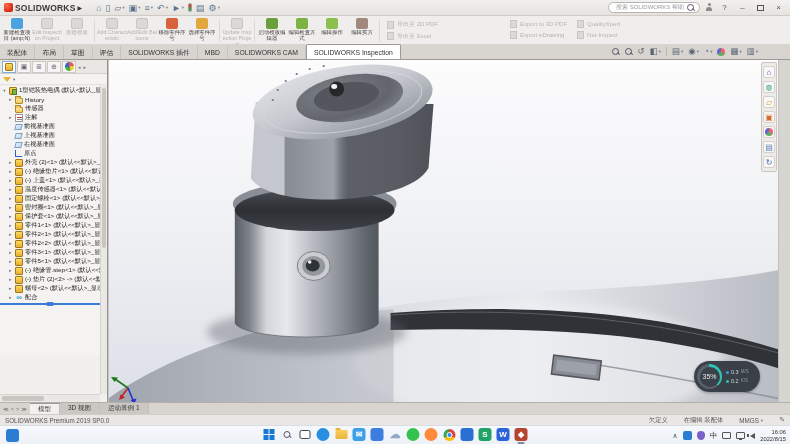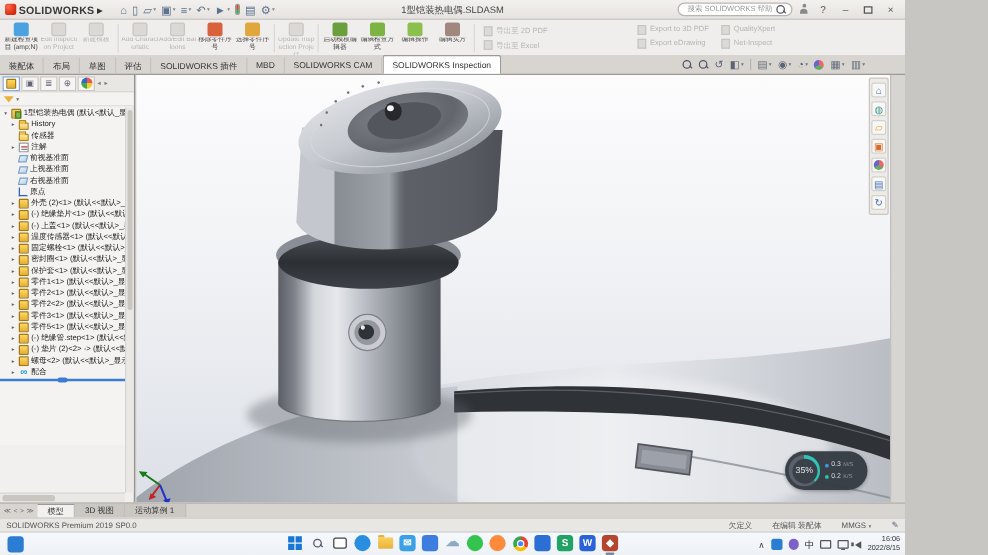--- a/index.html
+++ b/index.html
@@ -1,18 +1,18 @@
 <!DOCTYPE html>
 <html><head>
 <meta charset="utf-8">
 <style>
   *{margin:0;padding:0;box-sizing:border-box}
   html,body{width:790px;height:444px;overflow:hidden}
   body{font-family:"Liberation Sans",sans-serif;color:#333;background:#c8c6c3}
-  #app{position:relative;width:724px;height:444px;overflow:hidden}
+  #app{position:relative;width:790px;height:444px;overflow:hidden}
 
   
   .titlebar{position:absolute;top:0;left:0;right:0;height:16px;background:linear-gradient(#f3f1ef,#e5e2df);border-bottom:1px solid #cfccc8;display:flex;align-items:center}
   .logo{display:flex;align-items:center;gap:2px;padding:0 4px;z-index:2}
   .logo-mark{width:9px;height:9px;border-radius:2px;background:radial-gradient(circle at 30% 30%,#ff6a4d,#d42a12 70%)}
   .logo-text{font-weight:bold;font-size:8.5px;color:#3a3a3a;letter-spacing:.2px}
   .logo-arrow{font-size:6px;color:#333}
   .qat{display:flex;align-items:center;gap:4px;margin-left:10px;z-index:2}
   .qat-btn{display:flex;align-items:center;font-size:9px;color:#5c7490;line-height:10px}
   .qat-btn .car{font-size:4.5px;color:#888;margin-left:1px}
@@ -180,21 +180,20 @@
           <span class="traffic"></span>
         </span>
         <span class="qat-btn">
           <span>▤</span>
         </span>
         <span class="qat-btn">
           <span>⚙</span>
           <span class="car">▾</span>
         </span>
       </div>
-    <div class="tb-title">1型铠装热电偶.SLDASM</div>
     <div class="tb-right">
       <div class="searchbox">
         <span class="sdot"></span>
         <span class="ph">搜索 SOLIDWORKS 帮助</span>
         <span class="mag"></span>
       </div>
       <span class="person"></span>
       <span class="win-btn">?</span>
       <span class="win-btn">–</span>
       <span class="restore-box"></span>

